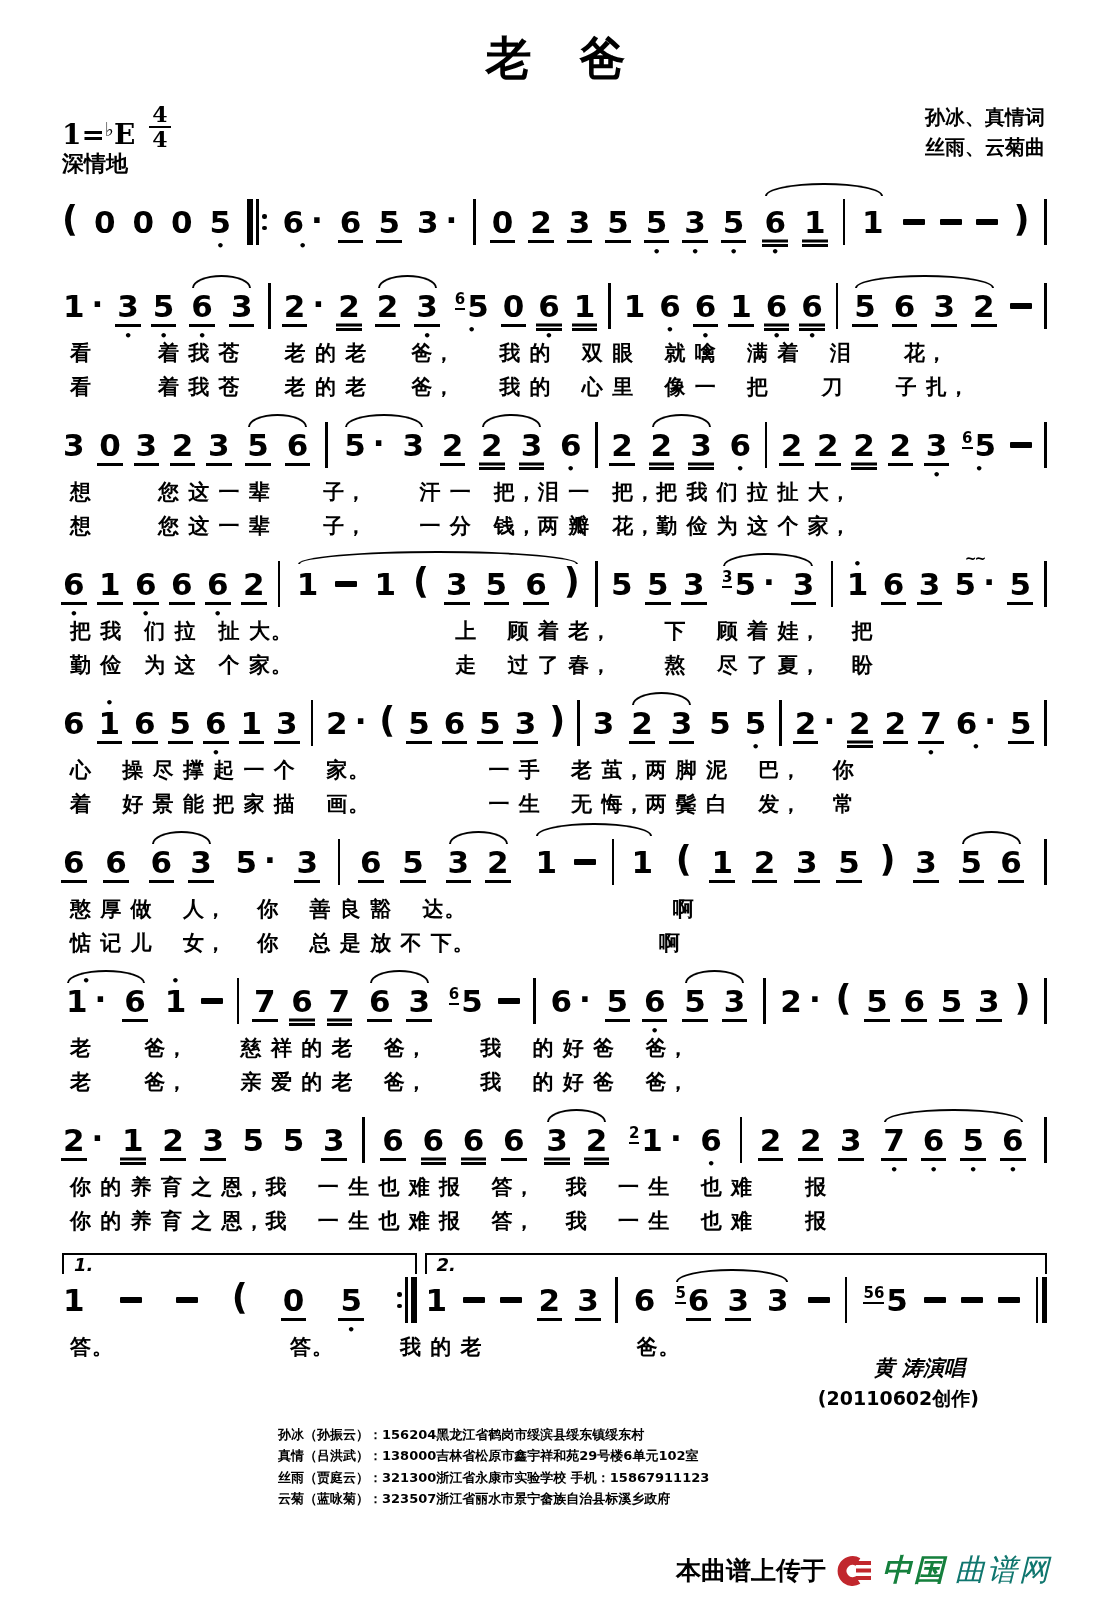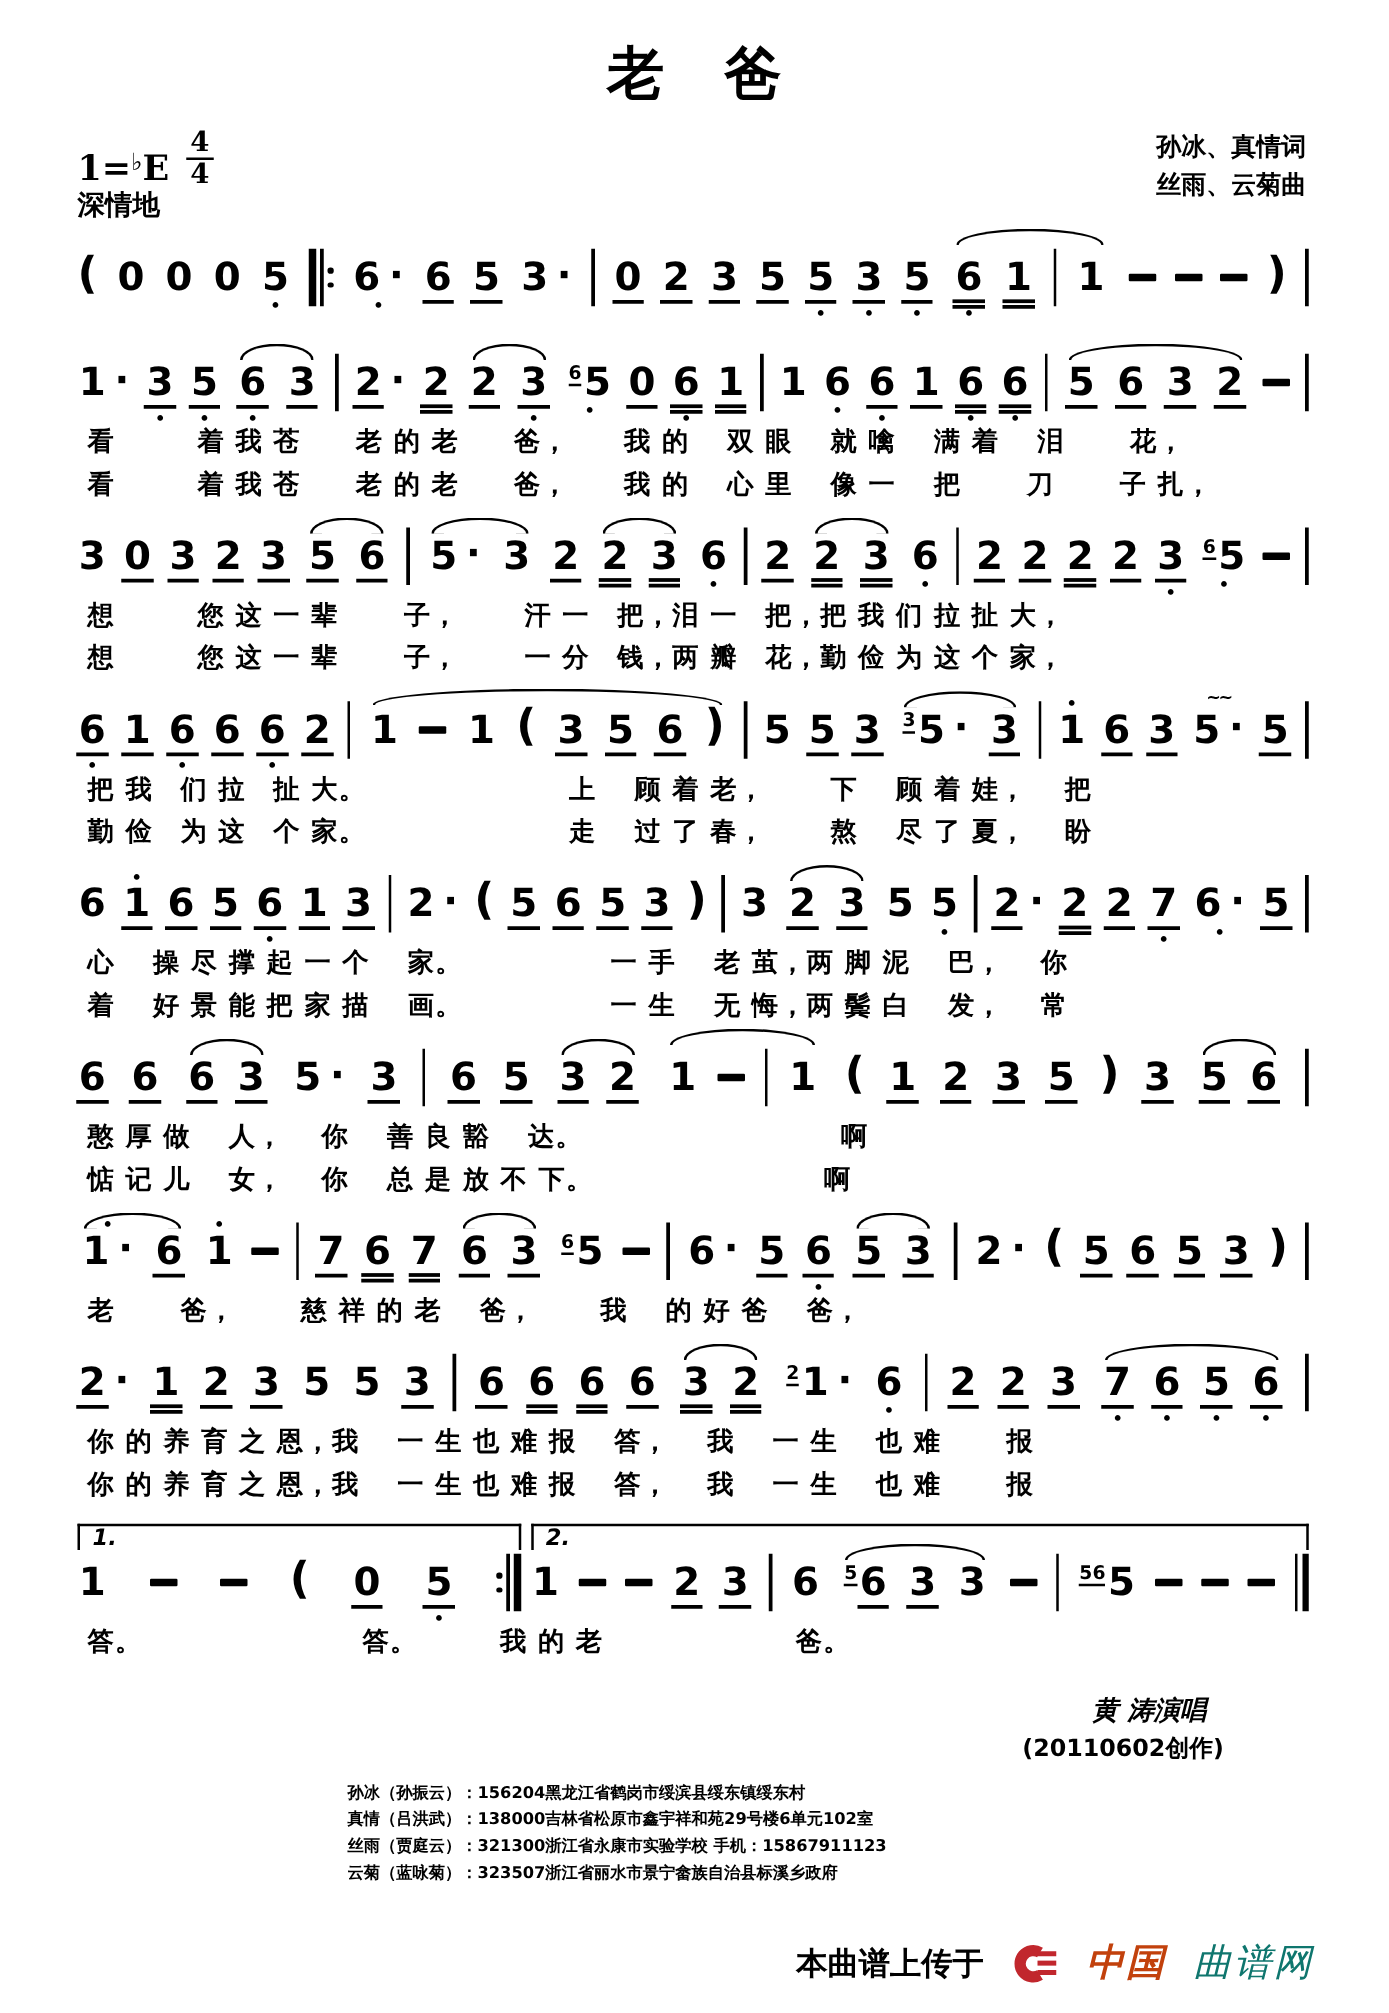--- a/index.html
+++ b/index.html
@@ -58,24 +58,24 @@
   .volta{display:flex;flex-direction:column;}
   .volta-bracket{border:2.5px solid #000;border-bottom:none;height:19px;}
   .volta-label{font-style:italic;font-weight:bold;font-size:18px;padding-left:10px;
                line-height:19px;display:inline-block;}
   .volta.seg1{width:36%;}
   .volta.seg2{flex:1;}
 
   .performer{position:absolute;top:1354px;right:146px;font-size:21px;font-weight:bold;font-style:italic;}
   .created{position:absolute;top:1386px;right:132px;font-size:19px;font-weight:bold;}
   .contacts{position:absolute;top:1424px;left:278px;font-size:13px;font-weight:bold;line-height:1.65;}
-  .watermark{position:absolute;top:1550px;right:60px;display:flex;align-items:center;gap:22px;
+  .watermark{position:absolute;top:1550px;right:60px;display:flex;align-items:center;gap:9px;
              font-size:25px;font-weight:bold;}
   .wm-logo{display:inline-flex;align-items:center;}
-  .wm-brand1{font-style:italic;font-weight:bold;font-size:30px;letter-spacing:2px;color:#c2410c;}
+  .wm-brand1{font-style:italic;font-weight:bold;font-size:30px;letter-spacing:2px;color:#15803d;}
   .wm-brand2{font-style:italic;font-weight:normal;font-size:30px;letter-spacing:2px;color:#0f766e;}
 </style>
 </head>
 <body>
 
 <div class="page">
 
   <h1 class="title">老 爸</h1>
 
   <div class="credits">
@@ -360,20 +360,21 @@
           <span class="note"><span class="base">2</span><span class="augdot">·</span></span>
           <span class="paren">(</span>
           <span class="note"><span class="base u1">5</span></span>
           <span class="note"><span class="base u1">6</span></span>
           <span class="note"><span class="base u1">5</span></span>
           <span class="note"><span class="base u1">3</span></span>
           <span class="paren">)</span>
           <span class="barline"></span>
         </div>
         <div class="lyrics-line">老　　 爸，　　 慈 祥 的 老　 爸，　　 我　 的 好 爸　 爸，</div>
+        <div class="lyrics-line">老　　 爸，　　 亲 爱 的 老　 爸，　　 我　 的 好 爸　 爸，</div>
       </div>
       <div class="system">
         <div class="notes-line">
           <span class="note"><span class="base u1">2</span><span class="augdot">·</span></span>
           <span class="note"><span class="base u2">1</span></span>
           <span class="note"><span class="base u1">2</span></span>
           <span class="note"><span class="base u1">3</span></span>
           <span class="note"><span class="base">5</span></span>
           <span class="note"><span class="base">5</span></span>
           <span class="note"><span class="base u1">3</span></span>

